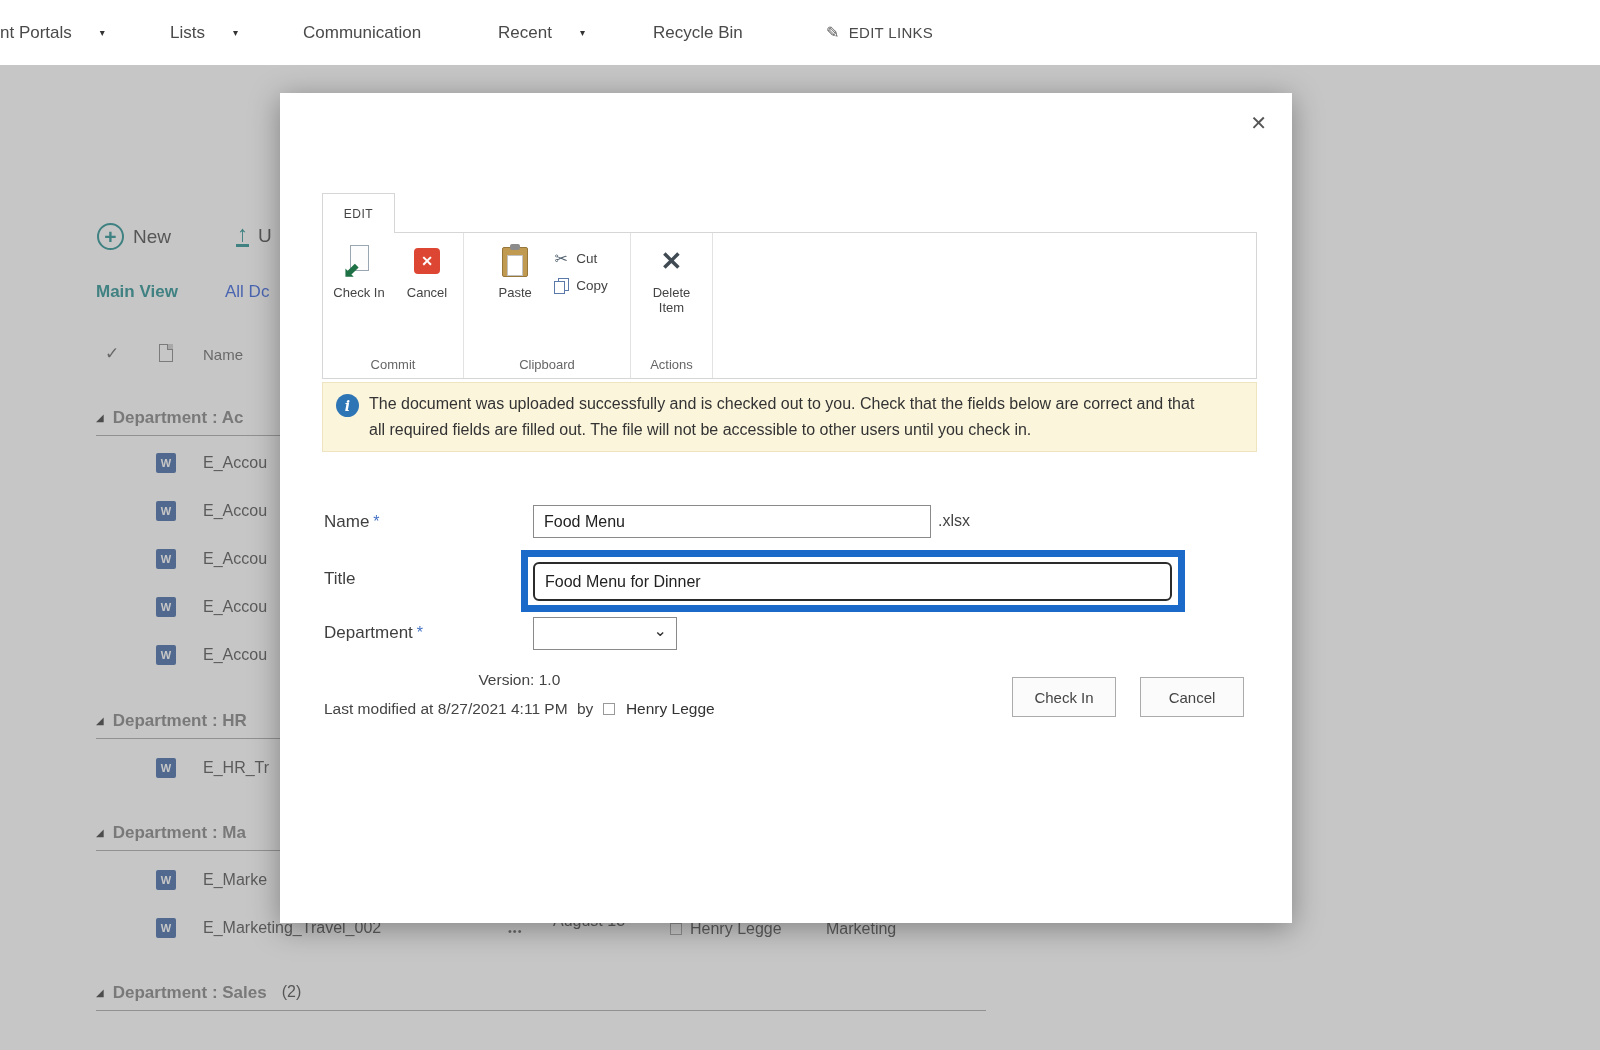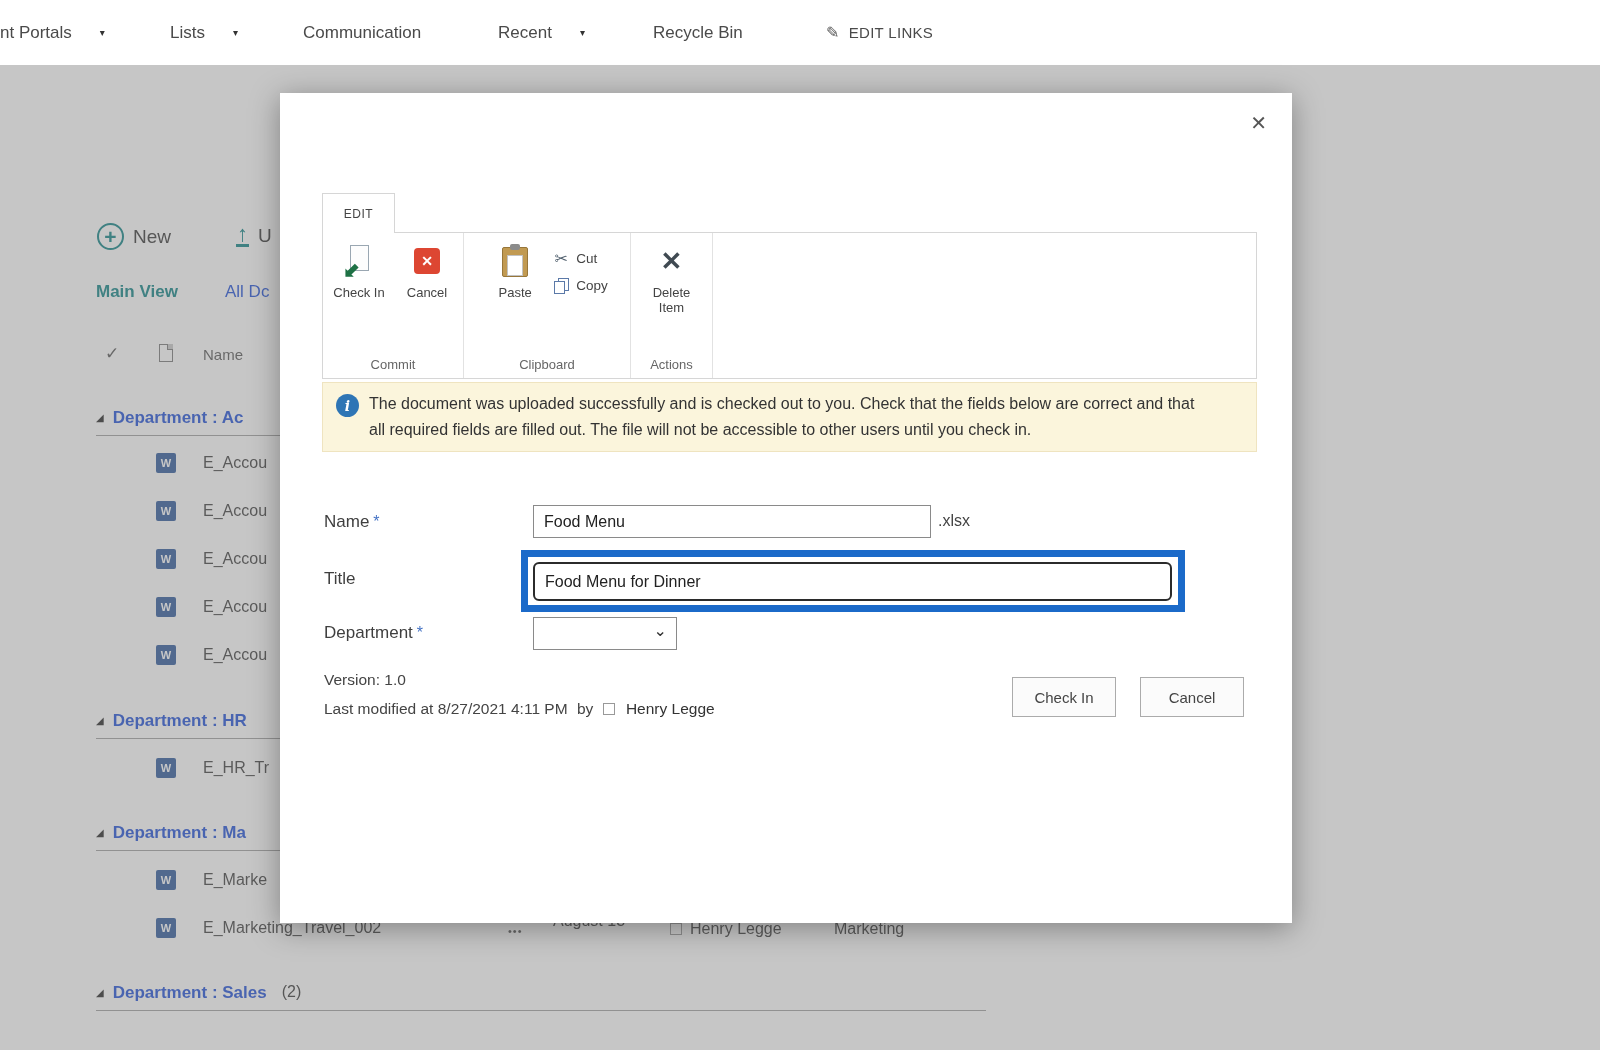--- a/index.html
+++ b/index.html
@@ -22,21 +22,21 @@
   .new-circle { width:27px; height:27px; border:2px solid var(--teal); border-radius:50%; color:var(--teal); font-size:21px; font-weight:bold; display:flex; align-items:center; justify-content:center; line-height:1; }
   .upload-ic { color:var(--teal); font-size:22px; font-weight:bold; border-bottom:3px solid var(--teal); line-height:20px; padding:0 1px; }
   .view-main { font-size:17px; font-weight:600; color:var(--teal); cursor:pointer; }
   .view-all { font-size:17px; color:#1d4ed8; cursor:pointer; }
   .hdr-check { font-size:17px; color:#555; }
   .hdr-name { font-size:15px; color:#555; }
   .doc-ic { width:14px; height:18px; border:1px solid #777; background:#fff; position:relative; }
   .doc-ic::after { content:""; position:absolute; right:-1px; top:-1px; width:5px; height:5px; background:#c9c9c9; border-left:1px solid #777; border-bottom:1px solid #777; }
   .group-row { height:28px; width:890px; border-bottom:1px solid #9f9f9f; display:flex; align-items:flex-start; gap:9px; }
   .group-tri { font-size:10px; color:#222; margin-top:4px; }
-  .group-label { font-size:17px; font-weight:bold; color:#1d4ed8; white-space:nowrap; }
+  .group-label { font-size:17px; font-weight:bold; color:#737373; white-space:nowrap; }
   .group-count { font-size:16px; color:#333; font-weight:normal; margin-left:6px; }
   .file-row { display:flex; align-items:center; gap:0; }
   .word-ic { width:20px; height:20px; background:var(--word-blue); border-radius:2px; color:#fff; font-size:11px; font-weight:bold; display:flex; align-items:center; justify-content:center; }
   .file-name { font-size:16px; color:#3b3b3b; white-space:nowrap; cursor:pointer; }
   .cell-text { font-size:16px; color:#3d3d3d; white-space:nowrap; }
   .ellipsis { font-size:11px; letter-spacing:1px; color:#555; cursor:pointer; }
   .pres-box { display:inline-block; width:12px; height:12px; border:1px solid #999; background:#fff; vertical-align:-1px; }
 
   
   .overlay { position:absolute; left:0; top:65px; width:1600px; height:985px; background:rgba(128,128,128,0.45); z-index:50; }
@@ -86,21 +86,21 @@
   .txt-input { position:absolute; height:33px; border:1px solid #8a8a8a; font-family:inherit; font-size:16px; color:#222; padding:0 10px; background:#fff; }
   .name-input { left:253px; top:412px; width:398px; }
   .ext-label { position:absolute; left:658px; top:419px; font-size:16px; color:#444; }
   .title-highlight { position:absolute; left:241px; top:457px; width:664px; height:62px; border:7px solid var(--highlight-blue); }
   .title-input { left:253px; top:469px; width:639px; height:39px; border:2px solid #2b2b2b; border-radius:6px; }
   .dept-select { position:absolute; left:253px; top:524px; width:144px; height:33px; border:1px solid #8a8a8a; background:#fff; cursor:pointer; }
   .sel-chev { position:absolute; right:9px; top:3px; font-size:16px; color:#333; }
 
   
   .meta { position:absolute; left:44px; top:578px; font-size:15.5px; color:#444; }
-  .meta div { height:29px; }
+  .meta div { height:29px;text-align:center; }
   .meta .pres-box { margin:0 7px 0 5px; }
   .dlgbtn { position:absolute; top:584px; width:104px; height:40px; background:#fbfbfb; border:1px solid #ababab; font-family:inherit; font-size:15px; color:#444; cursor:pointer; }
   .btn-checkin { left:732px; }
   .btn-cancel { left:860px; }
 </style>
 </head>
 <body>
 
 <div class="stage">
 
@@ -190,21 +190,21 @@
       <span class="file-name" style="margin-left:27px;">E_Marke</span>
     </div>
     <div class="abs file-row" style="left:156px;top:918px;">
       <span class="word-ic">W</span>
       <span class="file-name" style="margin-left:27px;">E_Marketing_Travel_002</span>
     </div>
     <div class="abs ellipsis" style="left:508px;top:925px;">•••</div>
     <div class="abs cell-text" style="left:553px;top:912px;">August 13</div>
     <span class="abs pres-box" style="left:670px;top:923px;"></span>
     <div class="abs cell-text" style="left:690px;top:920px;">Henry Legge</div>
-    <div class="abs cell-text" style="left:826px;top:920px;margin-left:8px;">Marketing</div>
+    <div class="abs cell-text" style="left:826px;top:920px;">Marketing</div>
 
     <div class="abs group-row" style="left:96px;top:983px;">
       <span class="group-tri">◢</span>
       <span class="group-label">Department : Sales</span>
       <span class="group-count">(2)</span>
     </div>
   </div>
 
   <div class="overlay"></div>
 

